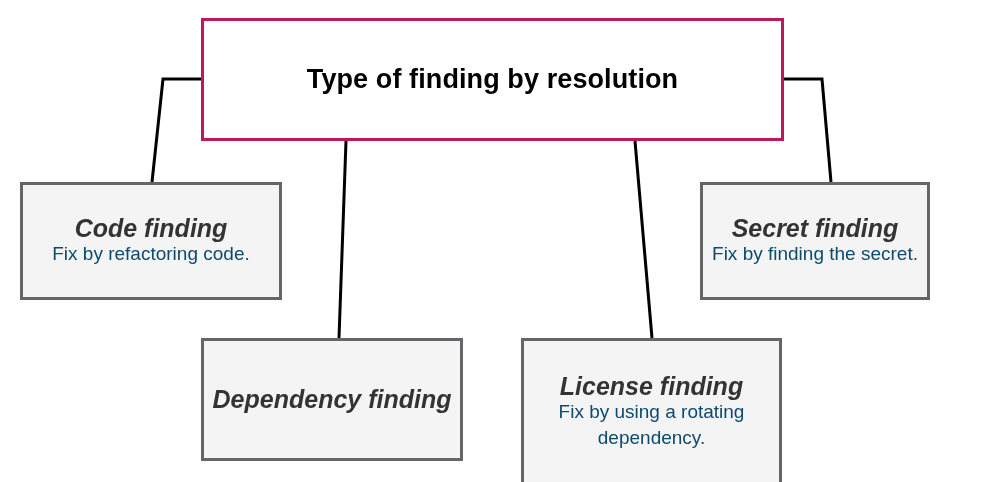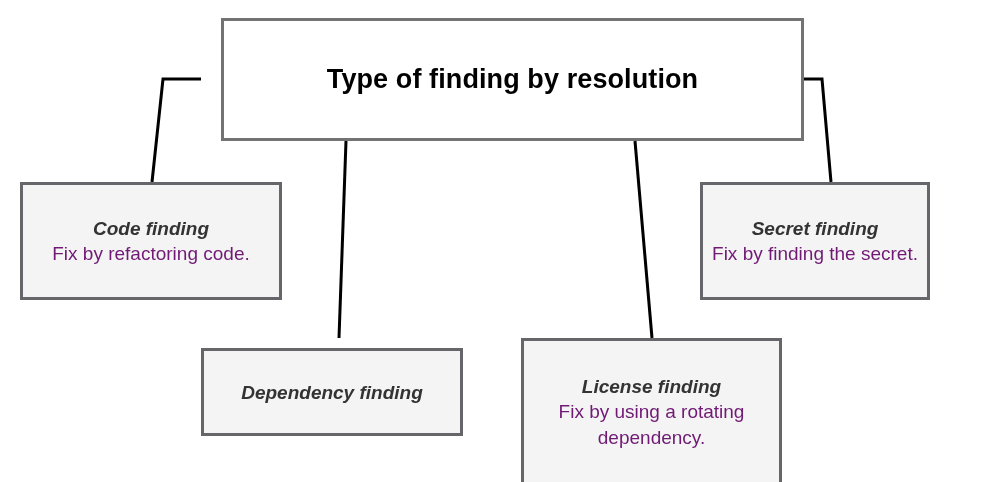--- a/index.html
+++ b/index.html
@@ -33,50 +33,49 @@
     align-items: center;
     justify-content: center;
     text-align: center;
   }
   .node-root {
     left: 201px;
     top: 18px;
     width: 583px;
     height: 123px;
     background: #ffffff;
-    border: 3px solid #737373;
-    margin-left: 20px;
+    border: 3px solid #be185d;
   }
   .root-title {
     font-size: 27px;
     font-weight: bold;
     color: #000000;
     letter-spacing: 0.1px;
   }
   .node-child {
     background: #f4f4f4;
     border: 3px solid #66666a;
   }
   .child-title {
-    font-size: 19px;
+    font-size: 25px;
     font-weight: bold;
     font-style: italic;
     color: #333333;
     line-height: 25px;
   }
   .child-desc {
     font-size: 19px;
     font-weight: normal;
     font-style: normal;
-    color: #701a75;
+    color: #0c4a6e;
     line-height: 26px;
     padding: 0 8px;
   }
   .node-code     { left: 20px;  top: 182px; width: 262px; height: 118px; }
-  .node-dep      { left: 201px; top: 338px; width: 262px; height: 88px; margin-top: 10px; }
+  .node-dep      { left: 201px; top: 338px; width: 262px; height: 123px; }
   .node-license  { left: 521px; top: 338px; width: 261px; height: 148px; }
   .node-secret   { left: 700px; top: 182px; width: 230px; height: 118px; }
 </style>
 </head>
 <body>
 
 <div id="diagram-canvas">
 
   <svg id="connector-layer" viewBox="0 0 982 482" width="982" height="482" xmlns="http://www.w3.org/2000/svg">
     <g fill="none" stroke="#000000" stroke-width="3" stroke-linecap="butt" stroke-linejoin="miter">

